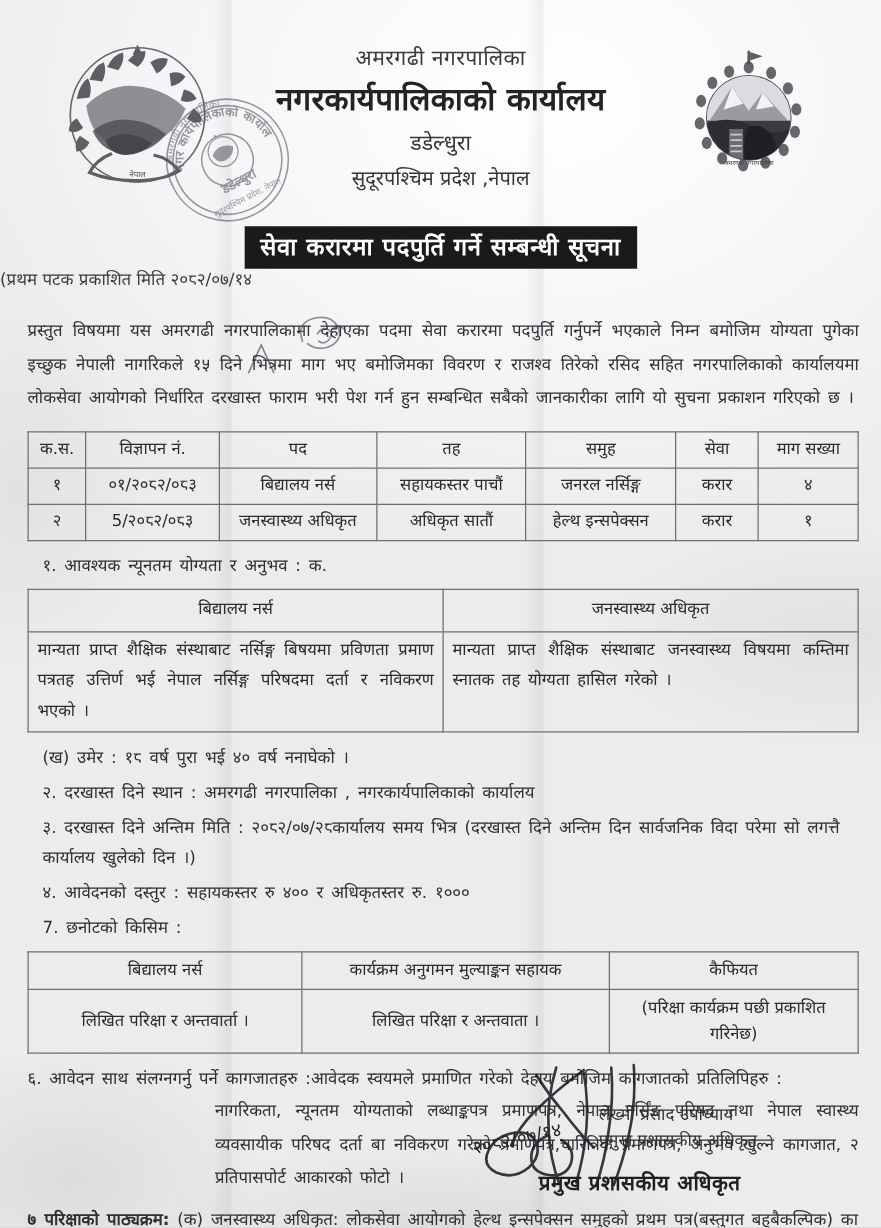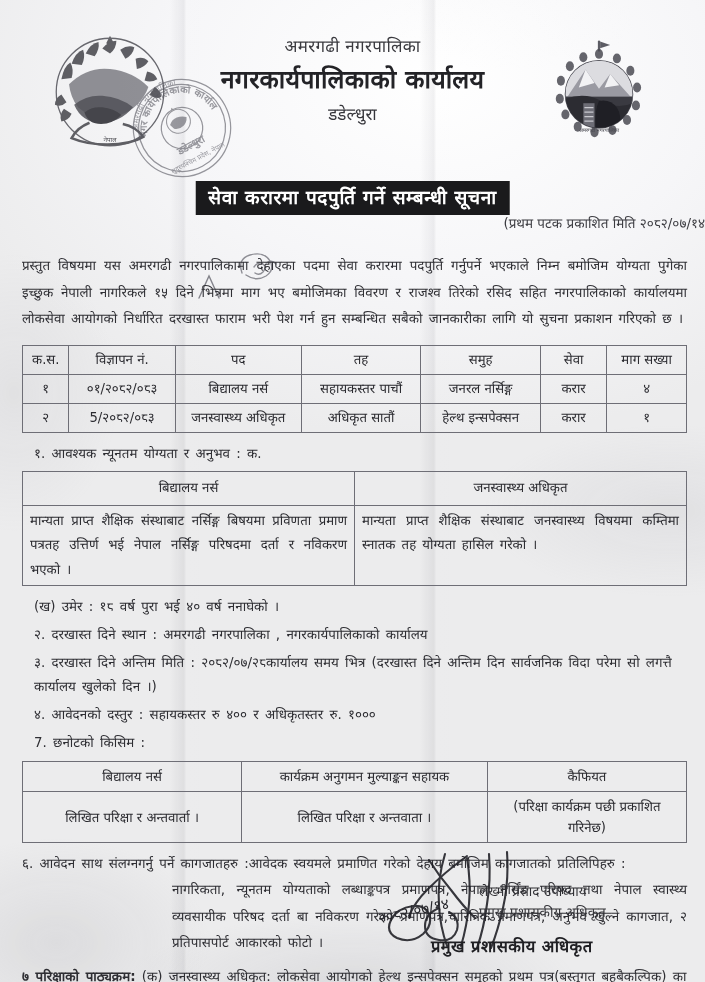--- a/index.html
+++ b/index.html
@@ -101,21 +101,21 @@
     font-size: 19px;
     font-weight: bold;
     padding: 3px 13px 5px 13px;
     letter-spacing: .6px;
     white-space: nowrap;
   }
   .pub-date {
     position: absolute;
     left: 0; right: 0;
     top: 214px;
-    text-align: right;
+    text-align: left;
     font-size: 13.5px;
     color: #3b3b40;
   }
 
   
   .body {
     position: absolute;
     left: 22px; right: 18px;
     top: 240px;
   }
@@ -372,20 +372,21 @@
         </g>
         <path d="M50 58 q10-2 16 6 q4 6 3 18 l-22 0 q-1-16 3-24z" fill="#1f1f25"></path>
       </g>
       <text x="50" y="86" font-size="4.6" text-anchor="middle" fill="#45454d" font-family="DejaVu Sans, sans-serif">अमरगढी नगरपालिका</text>
     </svg>
 
     <div class="head-text">
       <div class="head-line1">अमरगढी नगरपालिका</div>
       <div class="head-line2">नगरकार्यपालिकाको कार्यालय</div>
       <div class="head-line3">डडेल्धुरा</div>
+      <div class="head-line4">सुदूरपश्चिम प्रदेश ,नेपाल</div>
     </div>
   </div>
 
   <div class="title-banner">सेवा करारमा  पदपुर्ति गर्ने सम्बन्धी सूचना</div>
   <div class="pub-date">(प्रथम पटक प्रकाशित मिति २०८२/०७/१४</div>
 
   <svg class="pen-mark" viewBox="0 0 70 48">
     <g fill="none" stroke="#3b3b46" stroke-width="1.4" stroke-linecap="round">
       <path d="M10 30 q-5-14 8-18 q14-4 20 6 q5 9-4 15 q-10 6-20-1"></path>
       <path d="M22 24 q4-6 9-3 q4 3 0 8 q-4 4-8 1"></path>

